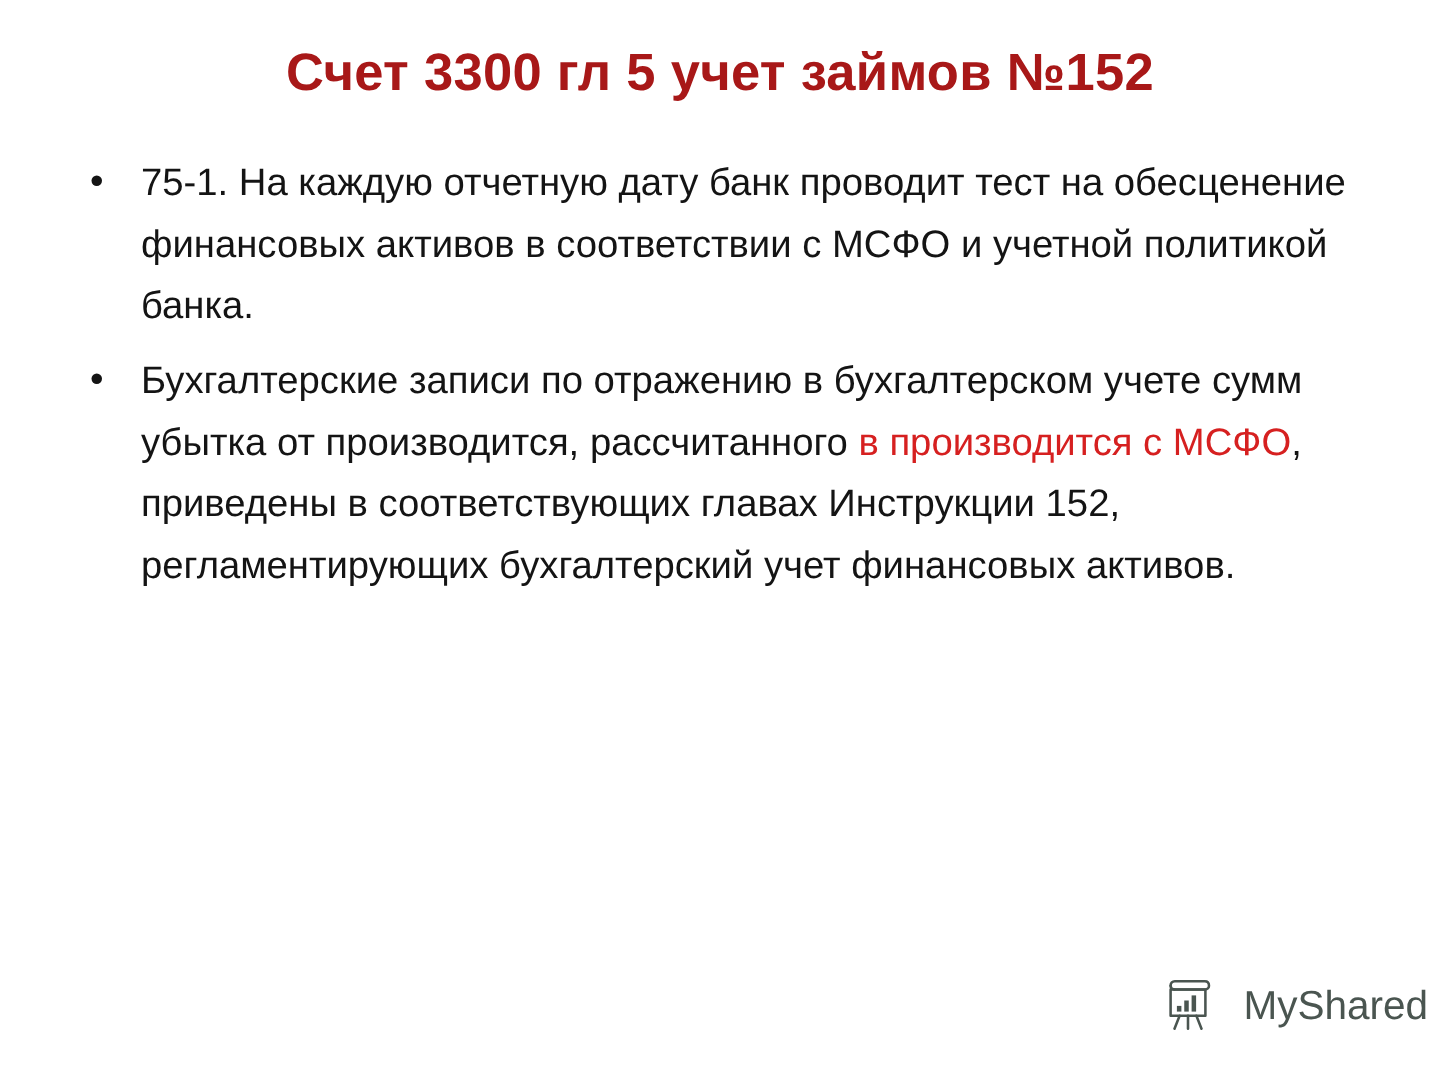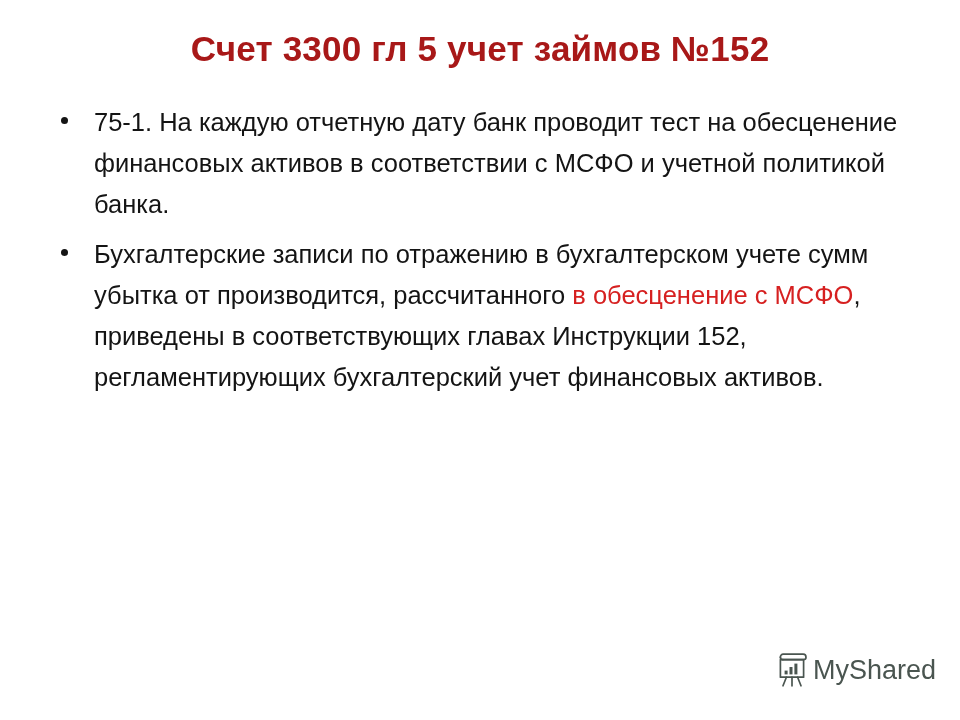--- a/index.html
+++ b/index.html
@@ -65,21 +65,21 @@
   }
   .hl-red {
     color: #d62020;
   }
   .brand-logo {
     position: absolute;
     left: 776px;
     top: 652px;
     display: flex;
     align-items: center;
-    gap: 3px;
+    gap: 19px;
   }
   .brand-icon {
     width: 34px;
     height: 36px;
     display: block;
     flex: 0 0 auto;
   }
   .brand-text {
     font-size: 27px;
     color: #4a5550;
@@ -90,21 +90,21 @@
 </style>
 </head>
 <body>
 
 <div class="slide">
 
   <div class="slide-title">Счет 3300 гл 5  учет займов №152</div>
 
   <ul class="body-list">
       <li class="bullet-item"><span class="bullet-marker"></span><span>75-1. На каждую отчетную дату банк проводит тест на обесценение финансовых активов в соответствии с МСФО и учетной политикой банка.</span></li>
-      <li class="bullet-item"><span class="bullet-marker"></span><span>Бухгалтерские записи по отражению в бухгалтерском учете сумм убытка от производится, рассчитанного </span><span class="hl-red">в обесценение с МСФО</span><span>, приведены в соответствующих главах Инструкции 152, регламентирующих бухгалтерский учет финансовых активов.</span></li>
+      <li class="bullet-item"><span class="bullet-marker"></span><span>Бухгалтерские записи по отражению в бухгалтерском учете сумм убытка от производится, рассчитанного </span><span class="hl-red">в производится с МСФО</span><span>, приведены в соответствующих главах Инструкции 152, регламентирующих бухгалтерский учет финансовых активов.</span></li>
     </ul>
 
   <div class="brand-logo">
     <span class="brand-icon-wrap">
       <svg class="brand-icon" viewBox="0 0 34 36" xmlns="http://www.w3.org/2000/svg" fill="none" stroke="#4a5550" stroke-width="1.7" stroke-linecap="round" stroke-linejoin="round">
 
         <path d="M4.4 5.2 C4.4 3.3 5.6 2.2 7.2 2.2 L27.2 2.2 C28.8 2.2 30 3.3 30 5.2 C30 6.6 28.9 7.6 27.4 7.6 L6.9 7.6"></path>
         <path d="M4.4 5.2 C4.4 6.6 5.4 7.6 6.9 7.6"></path>
 
         <rect x="4.4" y="7.6" width="23.2" height="17.6"></rect>

